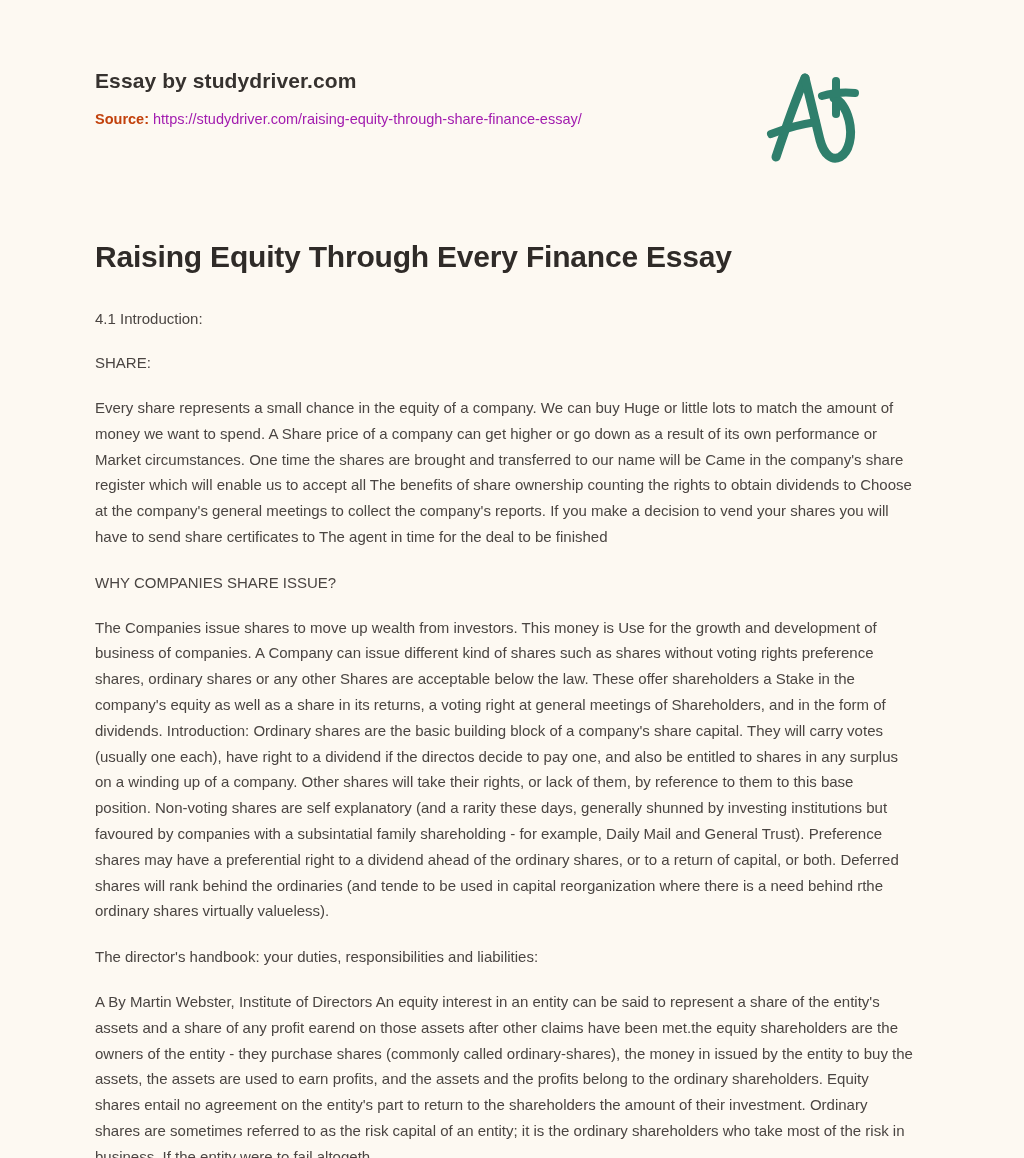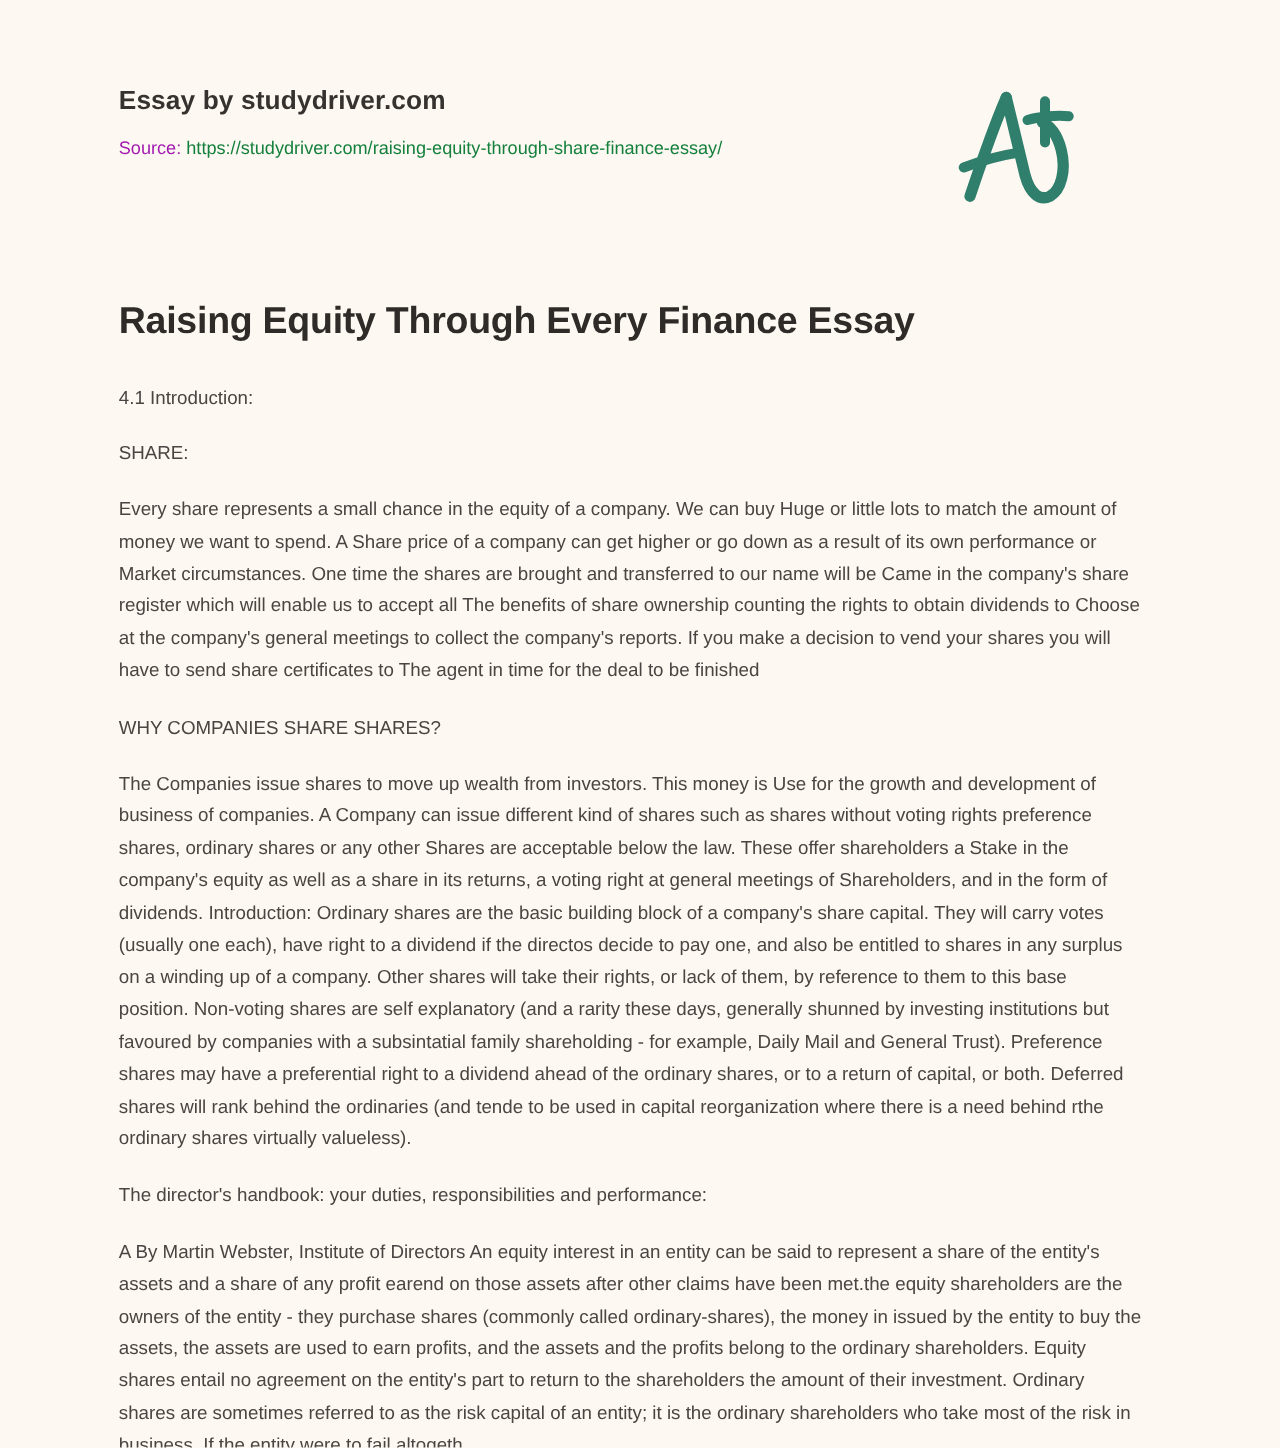--- a/index.html
+++ b/index.html
@@ -43,25 +43,26 @@
 
   .source-line {
     margin-top: 16px;
     font-size: 14.5px;
     line-height: 1.3;
     color: #8a8480;
     white-space: nowrap;
   }
 
   .source-label {
-    color: #a21caf;
+    color: #c2410c;
+    font-weight: bold;
   }
 
   .source-url {
-    color: #15803d;
+    color: #a21caf;
     text-decoration: none;
   }
 
   
   .logo {
     position: absolute;
     right: 55px;
     top: 62px;
     width: 120px;
     height: 110px;
@@ -124,19 +125,19 @@
       </svg>
     </div>
   </div>
 
   <h1 class="doc-title">Raising Equity Through Every Finance Essay</h1>
 
   <div class="body-content">
     <p class="para short">4.1 Introduction:</p>
     <p class="para short">SHARE:</p>
     <p class="para">Every share represents a small chance in the equity of a company. We can buy Huge or little lots to match the amount of money we want to spend. A Share price of a company can get higher or go down as a result of its own performance or Market circumstances. One time the shares are brought and transferred to our name will be Came in the company's share register which will enable us to accept all The benefits of share ownership counting the rights to obtain dividends to Choose at the company's general meetings to collect the company's reports. If you make a decision to vend your shares you will have to send share certificates to The agent in time for the deal to be finished</p>
-    <p class="para short">WHY COMPANIES SHARE SHARES?</p>
+    <p class="para short">WHY COMPANIES SHARE ISSUE?</p>
     <p class="para">The Companies issue shares to move up wealth from investors. This money is Use for the growth and development of business of companies. A Company can issue different kind of shares such as shares without voting rights preference shares, ordinary shares or any other Shares are acceptable below the law. These offer shareholders a Stake in the company's equity as well as a share in its returns, a voting right at general meetings of Shareholders, and in the form of dividends. Introduction: Ordinary shares are the basic building block of a company's share capital. They will carry votes (usually one each), have right to a dividend if the directos decide to pay one, and also be entitled to shares in any surplus on a winding up of a company. Other shares will take their rights, or lack of them, by reference to them to this base position. Non-voting shares are self explanatory (and a rarity these days, generally shunned by investing institutions but favoured by companies with a subsintatial family shareholding - for example, Daily Mail and General Trust). Preference shares may have a preferential right to a dividend ahead of the ordinary shares, or to a return of capital, or both. Deferred shares will rank behind the ordinaries (and tende to be used in capital reorganization where there is a need behind rthe ordinary shares virtually valueless).</p>
-    <p class="para short">The director's handbook: your duties, responsibilities and performance:</p>
+    <p class="para short">The director's handbook: your duties, responsibilities and liabilities:</p>
     <p class="para">A By Martin Webster, Institute of Directors An equity interest in an entity can be said to represent a share of the entity's assets and a share of any profit earend on those assets after other claims have been met.the equity shareholders are the owners of the entity - they purchase shares (commonly called ordinary-shares), the money in issued by the entity to buy the assets, the assets are used to earn profits, and the assets and the profits belong to the ordinary shareholders. Equity shares entail no agreement on the entity's part to return to the shareholders the amount of their investment. Ordinary shares are sometimes referred to as the risk capital of an entity; it is the ordinary shareholders who take most of the risk in business. If the entity were to fail altogeth</p>
   </div>
 
 </div>
 
 </body></html>

